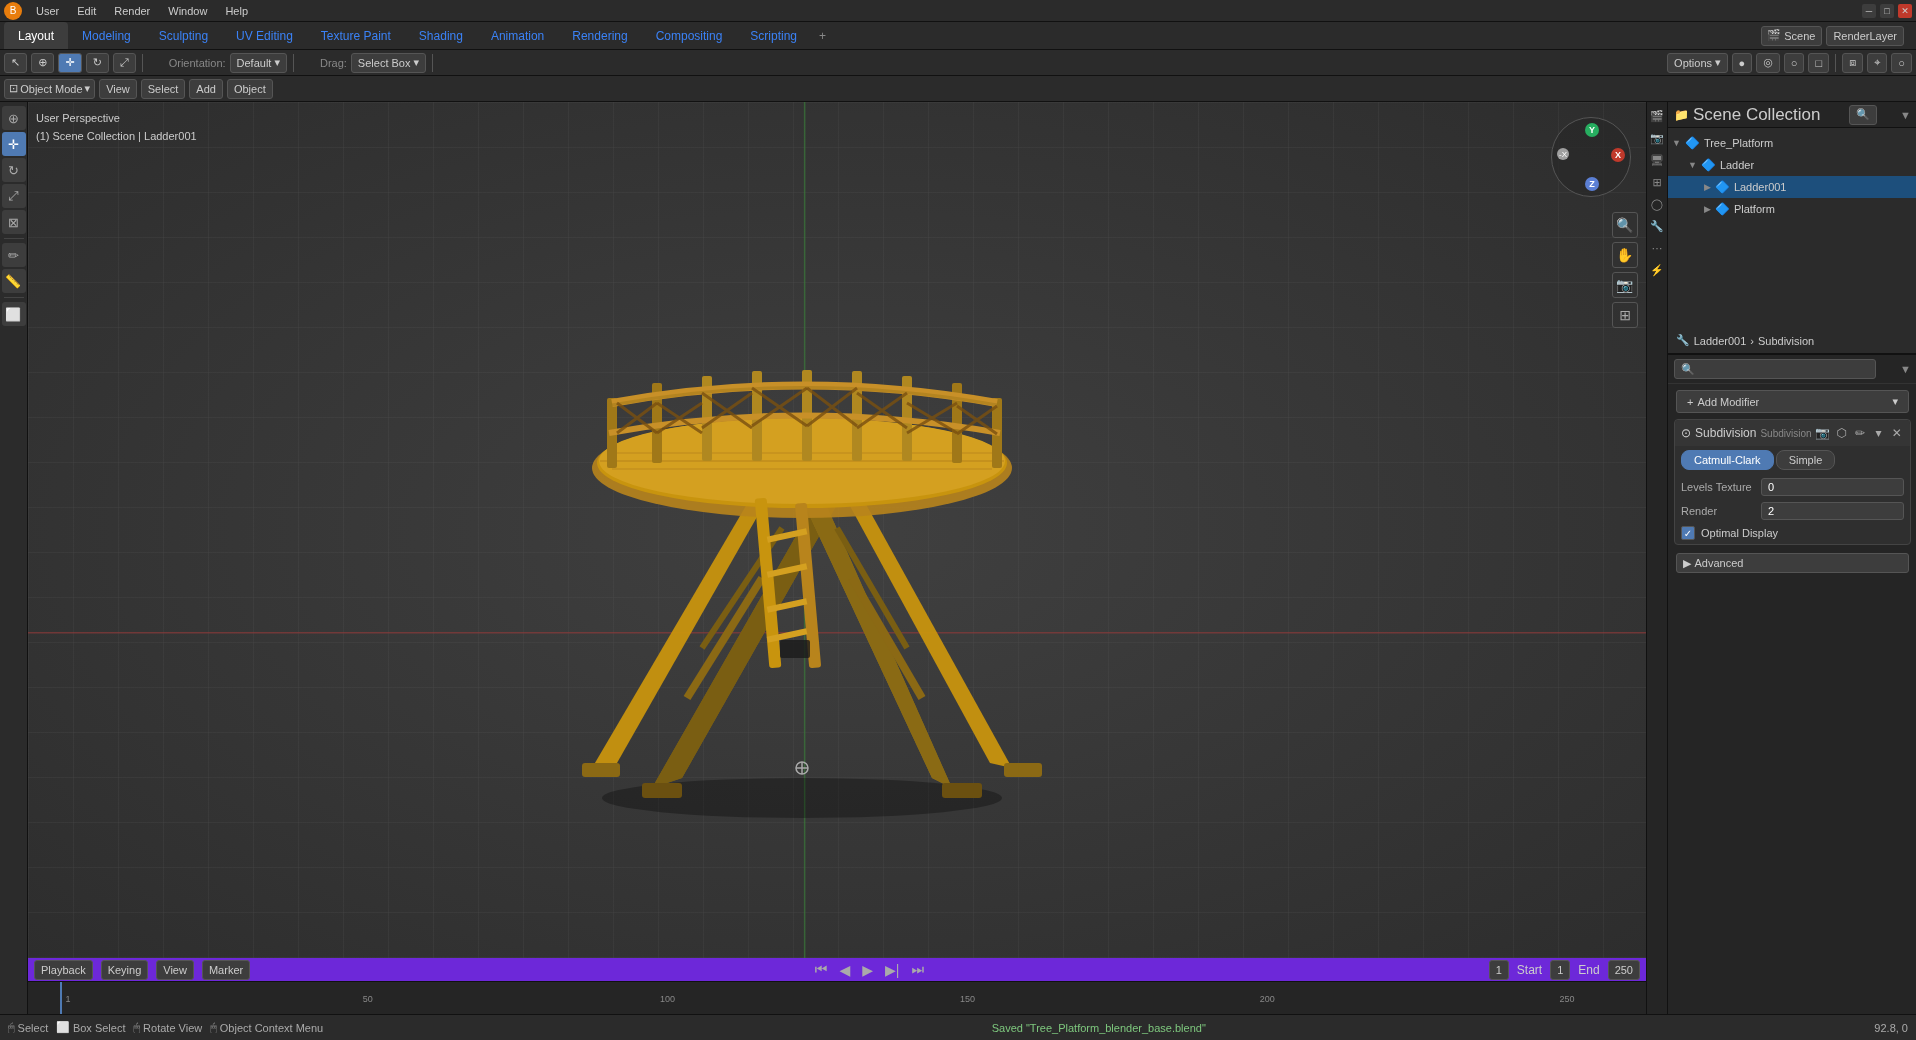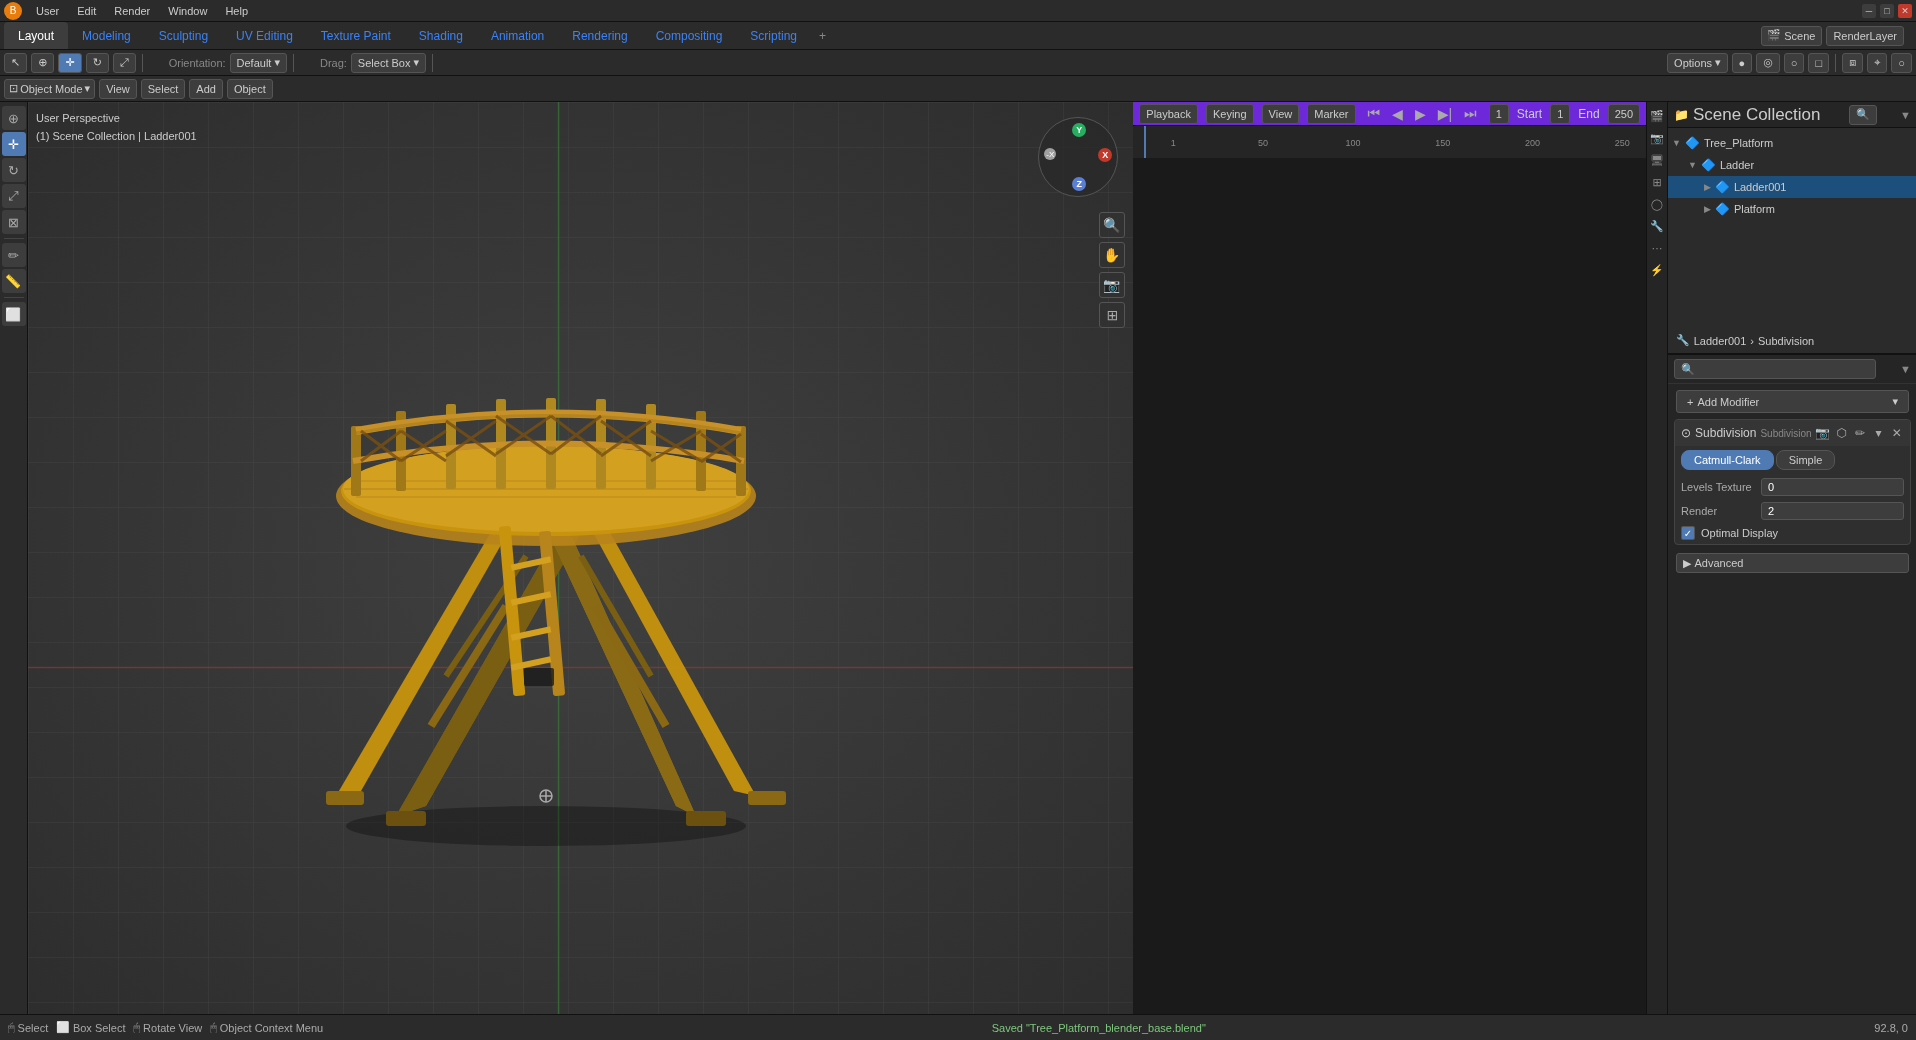--- a/index.html
+++ b/index.html
@@ -536,21 +536,21 @@
 
     .content-area {
       display: flex;
       flex: 1;
       overflow: hidden;
     }
 
     .viewport-wrapper {
       flex: 1;
       display: flex;
-      flex-direction: row;
+      flex-direction: column;
       position: relative;
     }
 
     
     .platform-svg {
       position: absolute;
       left: 50%;
       top: 50%;
       transform: translate(-55%, -45%);
       pointer-events: none;

